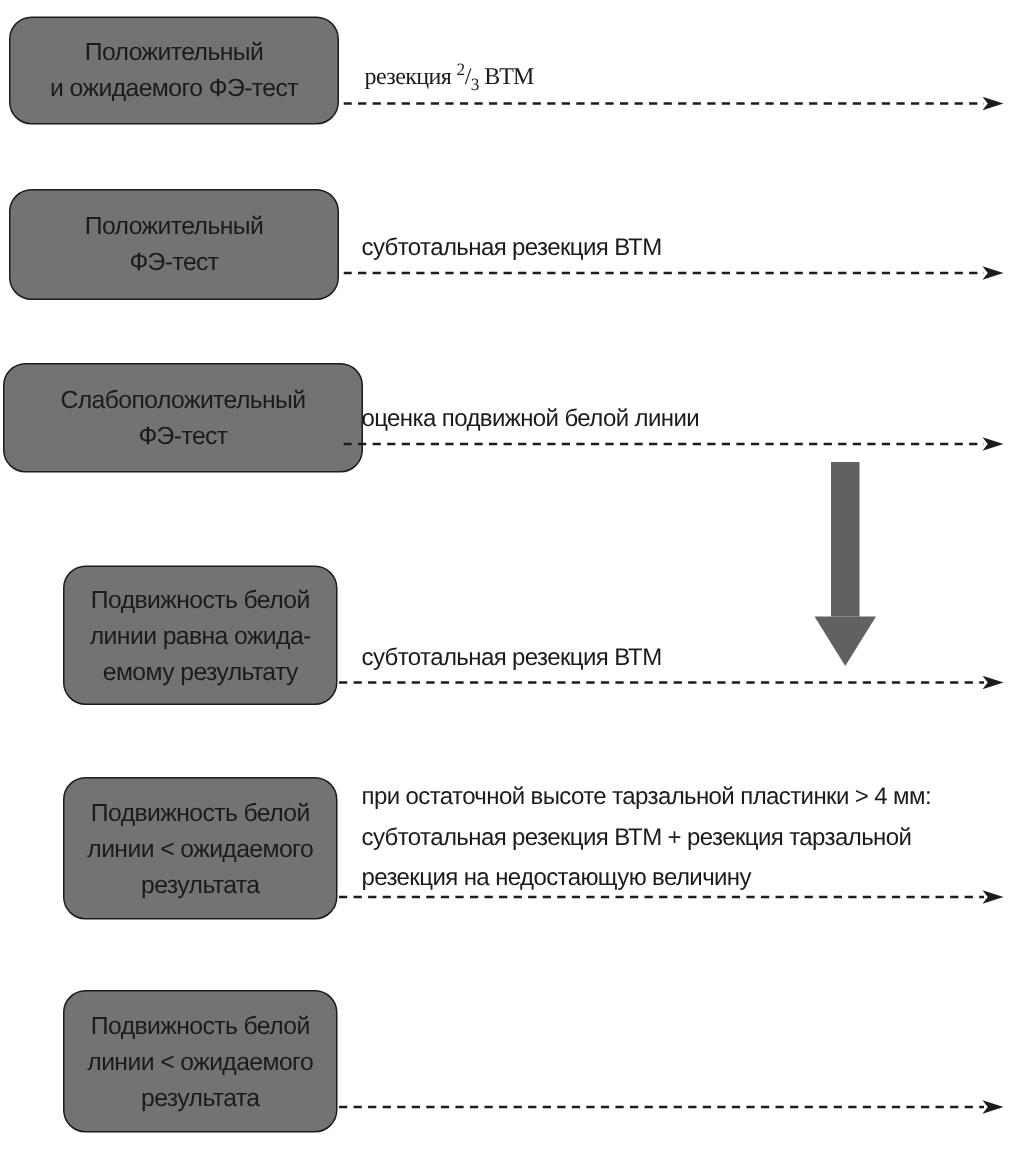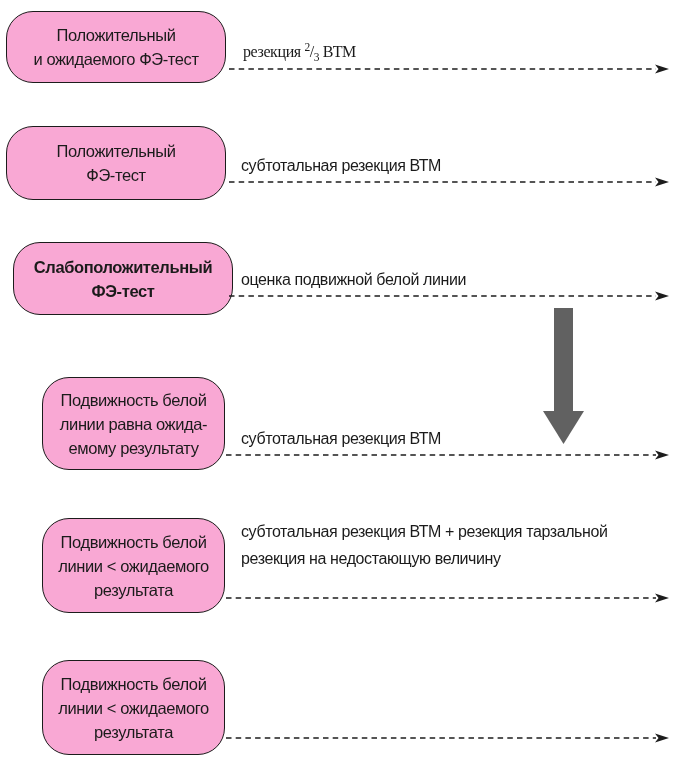--- a/index.html
+++ b/index.html
@@ -9,22 +9,22 @@
     width: 676px;
     height: 768px;
     background: #ffffff;
     font-family: "Liberation Sans", "DejaVu Sans", sans-serif;
     color: #1b1b1b;
     overflow: hidden;
   }
   .cond-box {
     position: absolute;
     border: 1.7px solid #1c1c1c;
-    border-radius: 27px;
-    background: #f9a8d4;
+    border-radius: 15px;
+    background: #737373;
     display: flex;
     flex-direction: column;
     justify-content: center;
     align-items: center;
     text-align: center;
     font-size: 16.5px;
     line-height: 24px;
     letter-spacing: -0.4px;
   }
   .box-line { white-space: nowrap; }
@@ -68,21 +68,21 @@
   <div class="arrow-label" style="left:241px; top:153px;">
     <div class="label-line">субтотальная резекция ВТМ</div>
   </div>
   <div class="dashed-arrow" style="left:229px; top:176px; width:441px;">
     <svg width="441" height="12" viewBox="0 0 441 12">
       <line x1="0" y1="6" x2="427" y2="6" stroke="#1c1c1c" stroke-width="1.6" stroke-dasharray="5.5 4.2"></line>
       <polygon points="426,1.5 440,6 426,10.5 429.5,6" fill="#1c1c1c"></polygon>
     </svg>
   </div>
 
-  <div class="cond-box" style="left:13px; top:242px; width:220px; height:73px;font-weight:bold;">
+  <div class="cond-box" style="left:2px; top:242px; width:240px; height:73px;">
     <div class="box-line">Слабоположительный</div>
     <div class="box-line">ФЭ-тест</div>
   </div>
   <div class="arrow-label" style="left:241px; top:267px;">
     <div class="label-line">оценка подвижной белой линии</div>
   </div>
   <div class="dashed-arrow" style="left:229px; top:290px; width:441px;">
     <svg width="441" height="12" viewBox="0 0 441 12">
       <line x1="0" y1="6" x2="427" y2="6" stroke="#1c1c1c" stroke-width="1.6" stroke-dasharray="5.5 4.2"></line>
       <polygon points="426,1.5 440,6 426,10.5 429.5,6" fill="#1c1c1c"></polygon>
@@ -110,20 +110,21 @@
       <polygon points="429,1.5 443,6 429,10.5 432.5,6" fill="#1c1c1c"></polygon>
     </svg>
   </div>
 
   <div class="cond-box" style="left:42px; top:518px; width:183px; height:95px;">
     <div class="box-line">Подвижность белой</div>
     <div class="box-line">линии &lt; ожидаемого</div>
     <div class="box-line">результата</div>
   </div>
   <div class="arrow-label" style="left:241px; top:518px; line-height:27px;">
+    <div class="label-line">при остаточной высоте тарзальной пластинки &gt; 4 мм:</div>
     <div class="label-line">субтотальная резекция ВТМ + резекция тарзальной</div>
     <div class="label-line">резекция на недостающую величину</div>
   </div>
   <div class="dashed-arrow" style="left:226px; top:592px; width:444px;">
     <svg width="444" height="12" viewBox="0 0 444 12">
       <line x1="0" y1="6" x2="430" y2="6" stroke="#1c1c1c" stroke-width="1.6" stroke-dasharray="5.5 4.2"></line>
       <polygon points="429,1.5 443,6 429,10.5 432.5,6" fill="#1c1c1c"></polygon>
     </svg>
   </div>
 

